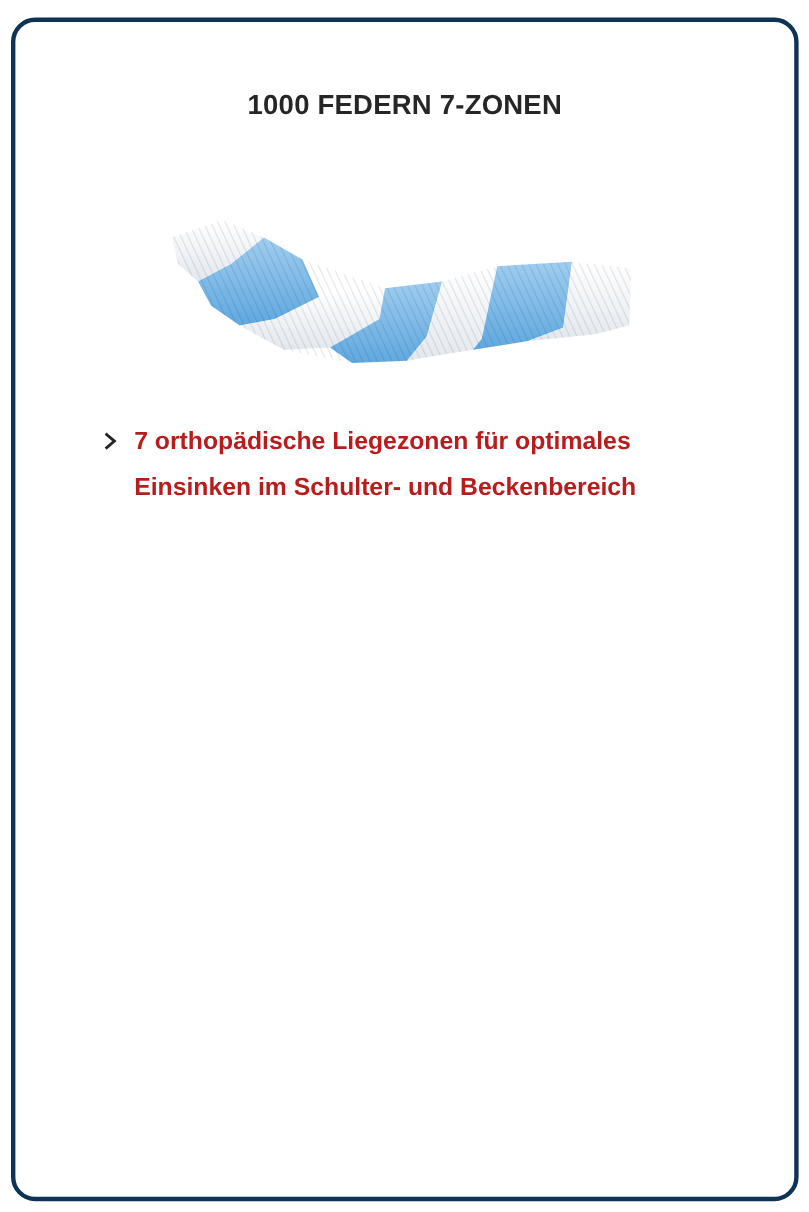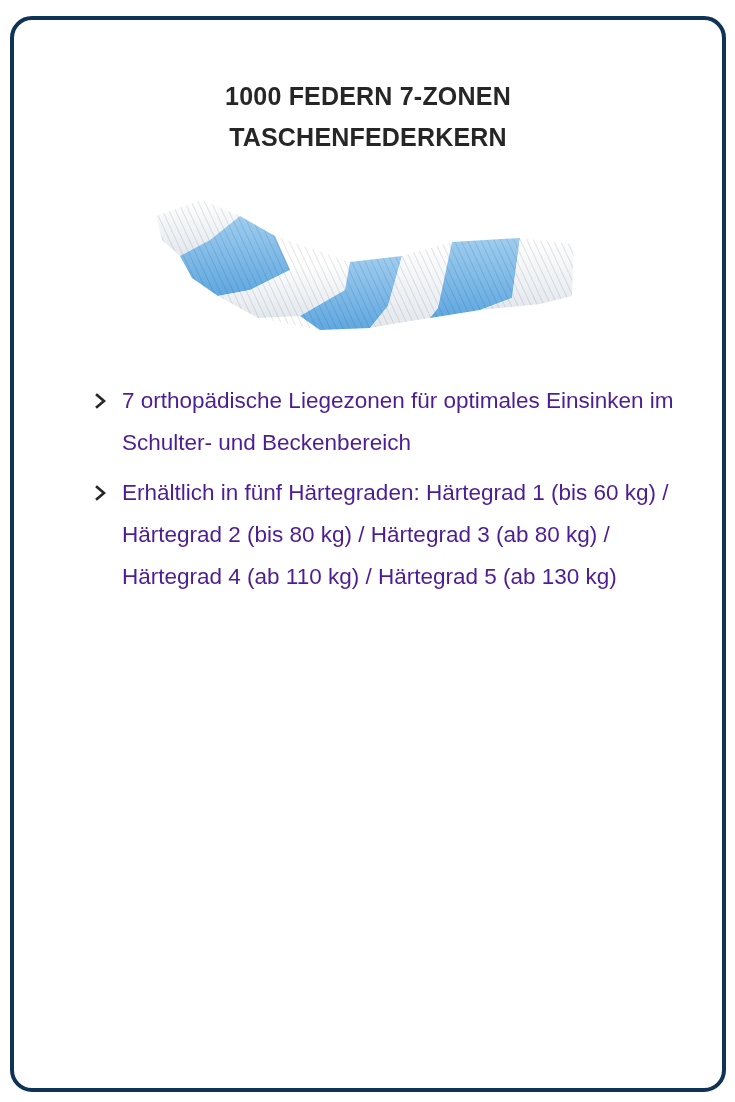--- a/index.html
+++ b/index.html
@@ -51,41 +51,40 @@
       left: 80px;
       top: 380px;
       width: 600px;
       margin: 0;
       padding: 0;
       list-style: none;
     }
     .feature {
       position: relative;
       padding-left: 42px;
-      font-weight: normal;
+      font-weight: bold;
       font-size: 22.5px;
       line-height: 42px;
-      color: #4c1d95;
+      color: #b91c1c;
       margin-bottom: 8px;
     }
     .feature .chev {
       position: absolute;
       left: 14px;
       top: 13px;
       width: 14px;
       height: 16px;
     }
   </style>
 </head>
 <body>
 
 <div class="card">
   <div class="title">
     <span>1000 FEDERN 7-ZONEN</span>
-    <span>TASCHENFEDERKERN</span>
   </div>
 </div>
 
 <svg class="product-image" viewBox="0 0 450 165" xmlns="http://www.w3.org/2000/svg" aria-label="7-Zonen Taschenfederkern Matratzenkern (blau-weiß)">
   <defs>
     <pattern id="ribs" width="6" height="6" patternUnits="userSpaceOnUse" patternTransform="rotate(-25)">
       <rect width="6" height="6" fill="none"></rect>
       <line x1="0" y1="0" x2="0" y2="6" stroke="rgba(0,0,0,0.10)" stroke-width="2"></line>
     </pattern>
     <linearGradient id="blueGrad" x1="0" y1="0" x2="0" y2="1">
@@ -115,19 +114,13 @@
   <path d="M16,38 L62,22 L100,38 L135,58 L210,84 L262,78 L312,64 L380,60 L434,66 L432,118 L400,126 L340,132 L290,140 L252,146 L230,150 L180,152 L118,140 L78,118 L52,100 L40,78 L22,62 Z" fill="url(#ribs)"></path>
 </svg>
 
 <ul class="features">
   <li class="feature">
     <svg class="chev" viewBox="0 0 14 16">
       <path d="M3,2 L10,8 L3,14" fill="none" stroke="#262626" stroke-width="2.6" stroke-linecap="square"></path>
     </svg>
     <span>7 orthopädische Liegezonen für optimales Einsinken im Schulter- und Beckenbereich</span>
   </li>
-  <li class="feature">
-    <svg class="chev" viewBox="0 0 14 16">
-      <path d="M3,2 L10,8 L3,14" fill="none" stroke="#262626" stroke-width="2.6" stroke-linecap="square"></path>
-    </svg>
-    <span>Erhältlich in fünf Härtegraden: Härtegrad 1 (bis 60 kg) / Härtegrad 2 (bis 80 kg) / Härtegrad 3 (ab 80 kg) / Härtegrad 4 (ab 110 kg) / Härtegrad 5 (ab 130 kg)</span>
-  </li>
 </ul>
 
 </body></html>

